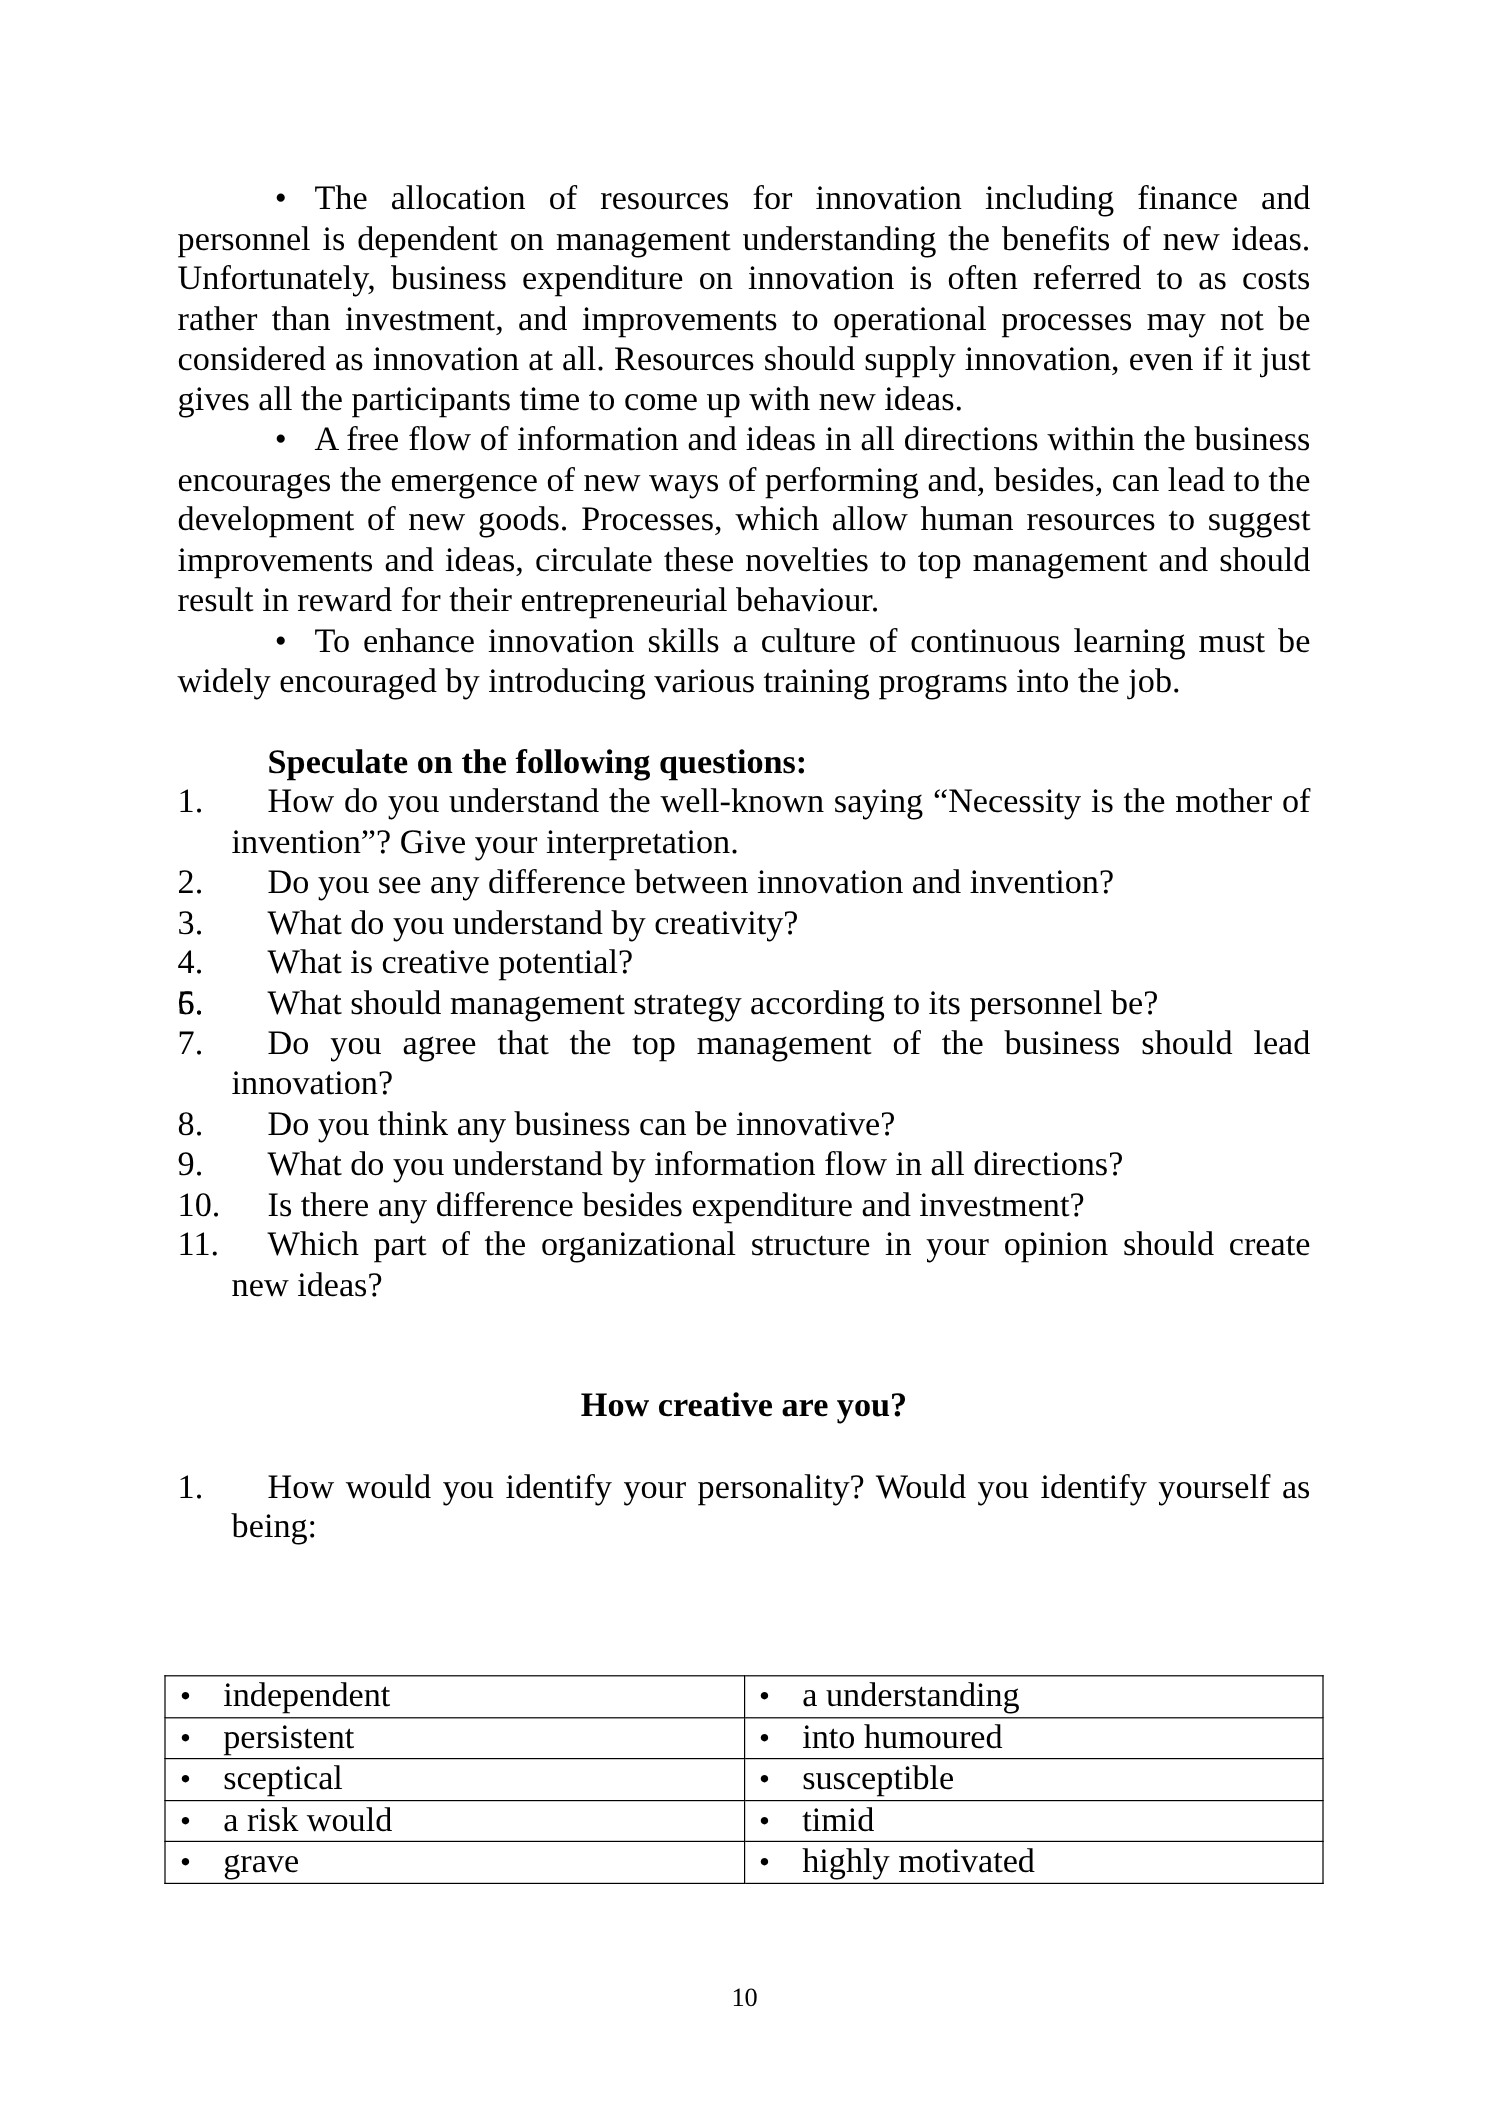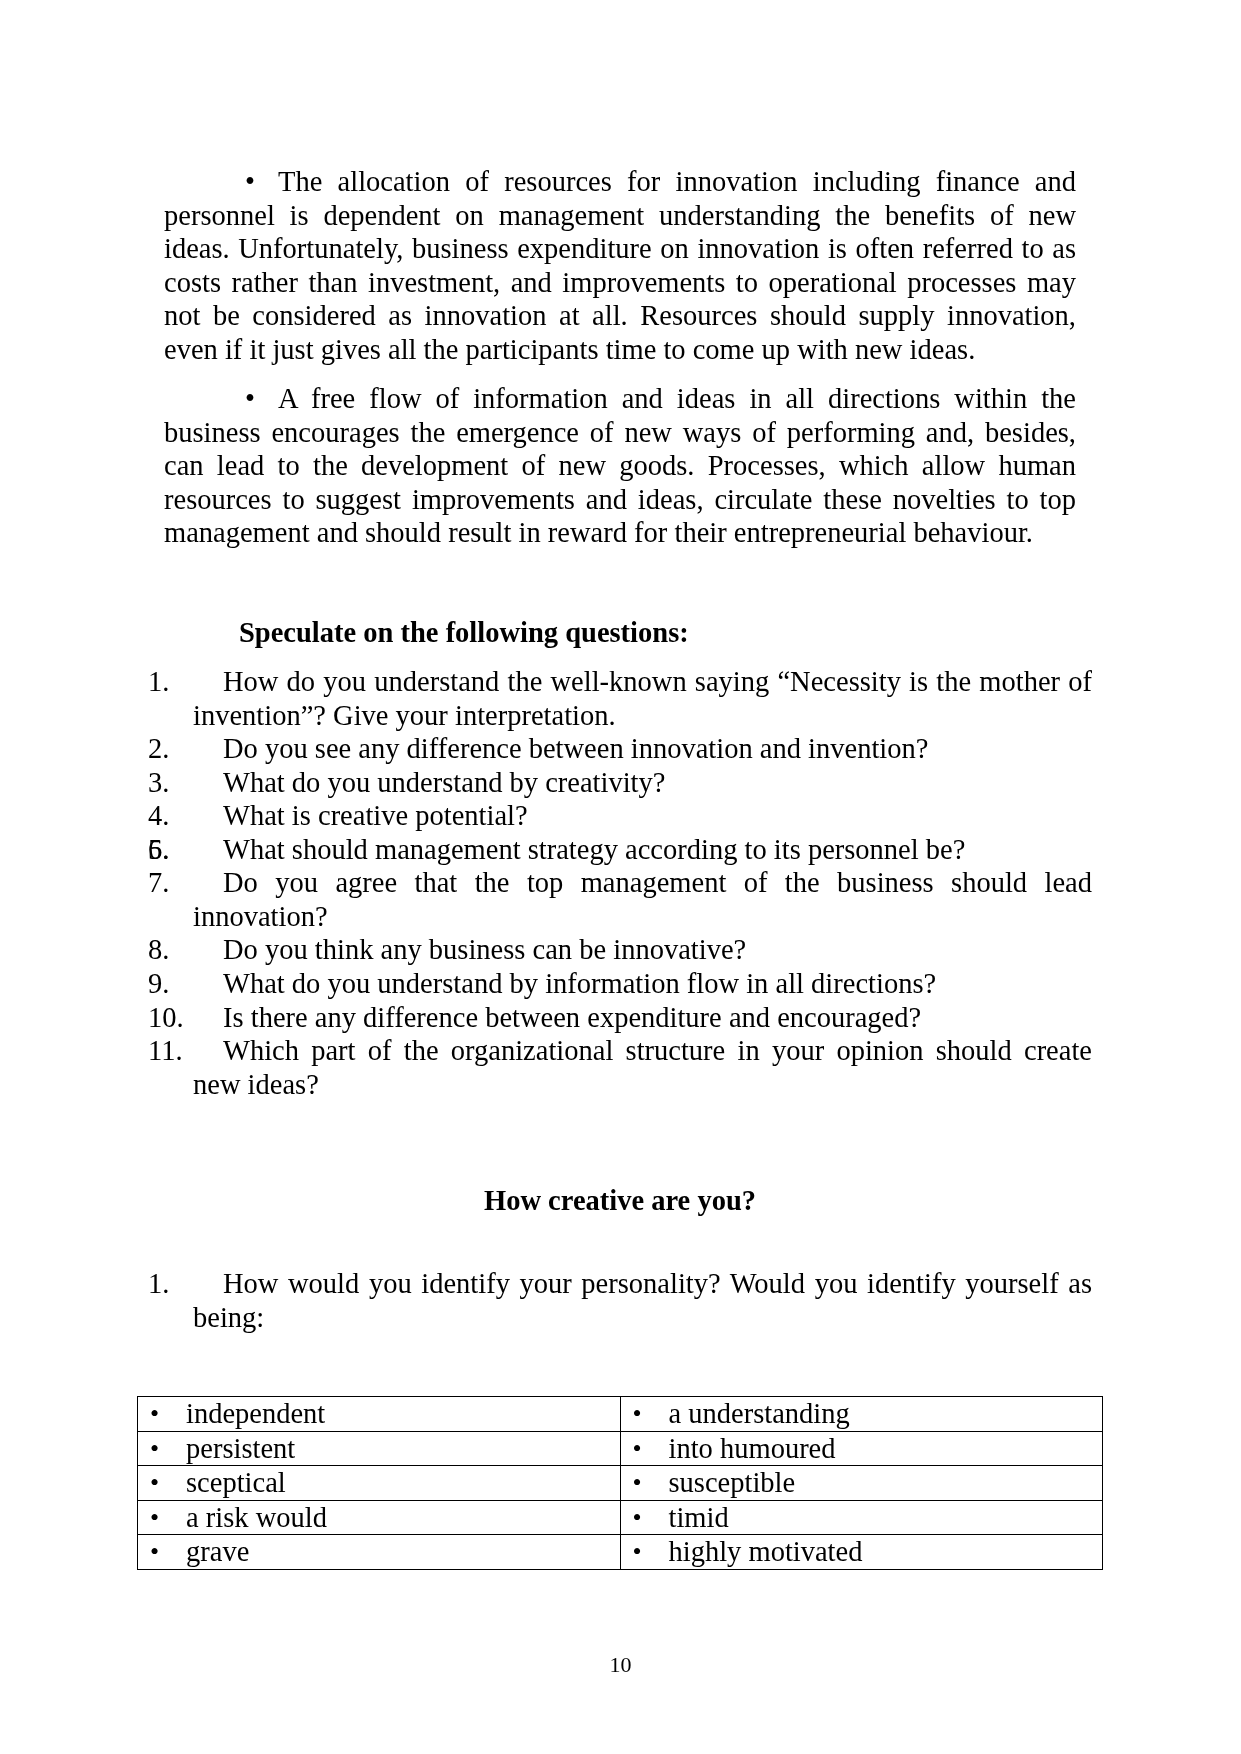--- a/index.html
+++ b/index.html
@@ -1,20 +1,20 @@
 <!DOCTYPE html>
 <html><head>
 <meta charset="utf-8">
 <style>
   html, body { margin:0; padding:0; background:#ffffff; }
   body { width:1241px; height:1754px; position:relative; overflow:hidden;
          font-family:"Liberation Serif", serif; color:#000; }
   .text { position:absolute; left:148px; top:149px; width:944px;
           font-size:28.5px; line-height:33.55px; }
-  .p { margin:16px; text-align:justify; }
+  .p { margin:0; text-align:justify; }
   .bp { text-indent:81px; }
   .bullet { display:inline-block; width:33px; text-indent:0; }
   .gap { height:33.55px; }
   .heading-it { font-weight:bold; padding-left:75px; }
   .q { position:relative; padding-left:45px; text-align:justify; text-indent:30px; }
   .q .num { position:absolute; left:0; top:0; text-indent:0; }
   .q .qt { }
   .center-h { text-align:center; font-weight:bold; padding-left:0; }
   .test-p { text-indent:75px; text-align:justify; }
   .bi { font-weight:bold; font-style:italic; }
@@ -25,36 +25,37 @@
   .cell-wrap { display:flex; align-items:center; }
   .cell-bullet { display:inline-block; width:16px; margin-left:12px; margin-right:20px; font-size:26px; }
   .pagenum { position:absolute; left:0; width:1241px; top:1652px; text-align:center; font-size:22px; }
 </style>
 </head>
 <body>
 
 <div class="text">
   <p class="p bp"><span class="bullet">•</span><span>The allocation of resources for innovation including finance and personnel is dependent on management understanding the benefits of new ideas. Unfortunately, business expenditure on innovation is often referred to as costs rather than investment, and improvements to operational processes may not be considered as innovation at all. Resources should supply innovation, even if it just gives all the participants time to come up with new ideas.</span></p>
   <p class="p bp"><span class="bullet">•</span><span>A free flow of information and ideas in all directions within the business encourages the emergence of new ways of performing and, besides, can lead to the development of new goods. Processes, which allow human resources to suggest improvements and ideas, circulate these novelties to top management and should result in reward for their entrepreneurial behaviour.</span></p>
+  <p class="p bp"><span class="bullet">•</span><span>To enhance innovation skills a culture of continuous learning must be widely encouraged by introducing various training programs into the job.</span></p>
 
   <div class="gap"></div>
 
   <p class="p heading-it">Speculate on the following questions:</p>
 
   <div id="qlist">
       <div class="q"><span class="num">1.</span><span class="qt">How do you understand the well-known saying “Necessity is the mother of invention”? Give your interpretation.</span></div>
       <div class="q"><span class="num">2.</span><span class="qt">Do you see any difference between innovation and invention?</span></div>
       <div class="q"><span class="num">3.</span><span class="qt">What do you understand by creativity?</span></div>
       <div class="q"><span class="num">4.</span><span class="qt">What is creative potential?</span></div>
       <div class="q"><span class="num">5.</span></div>
       <div class="q"><span class="num">6.</span><span class="qt">What should management strategy according to its personnel be?</span></div>
       <div class="q"><span class="num">7.</span><span class="qt">Do you agree that the top management of the business should lead innovation?</span></div>
       <div class="q"><span class="num">8.</span><span class="qt">Do you think any business can be innovative?</span></div>
       <div class="q"><span class="num">9.</span><span class="qt">What do you understand by information flow in all directions?</span></div>
-      <div class="q"><span class="num">10.</span><span class="qt">Is there any difference between expenditure and encouraged?</span></div>
+      <div class="q"><span class="num">10.</span><span class="qt">Is there any difference besides expenditure and investment?</span></div>
       <div class="q"><span class="num">11.</span><span class="qt">Which part of the organizational structure in your opinion should create new ideas?</span></div>
     </div>
 
   <div class="gap"></div>
 
 
   <div class="gap"></div>
 
   <p class="p center-h">How creative are you?</p>
 

